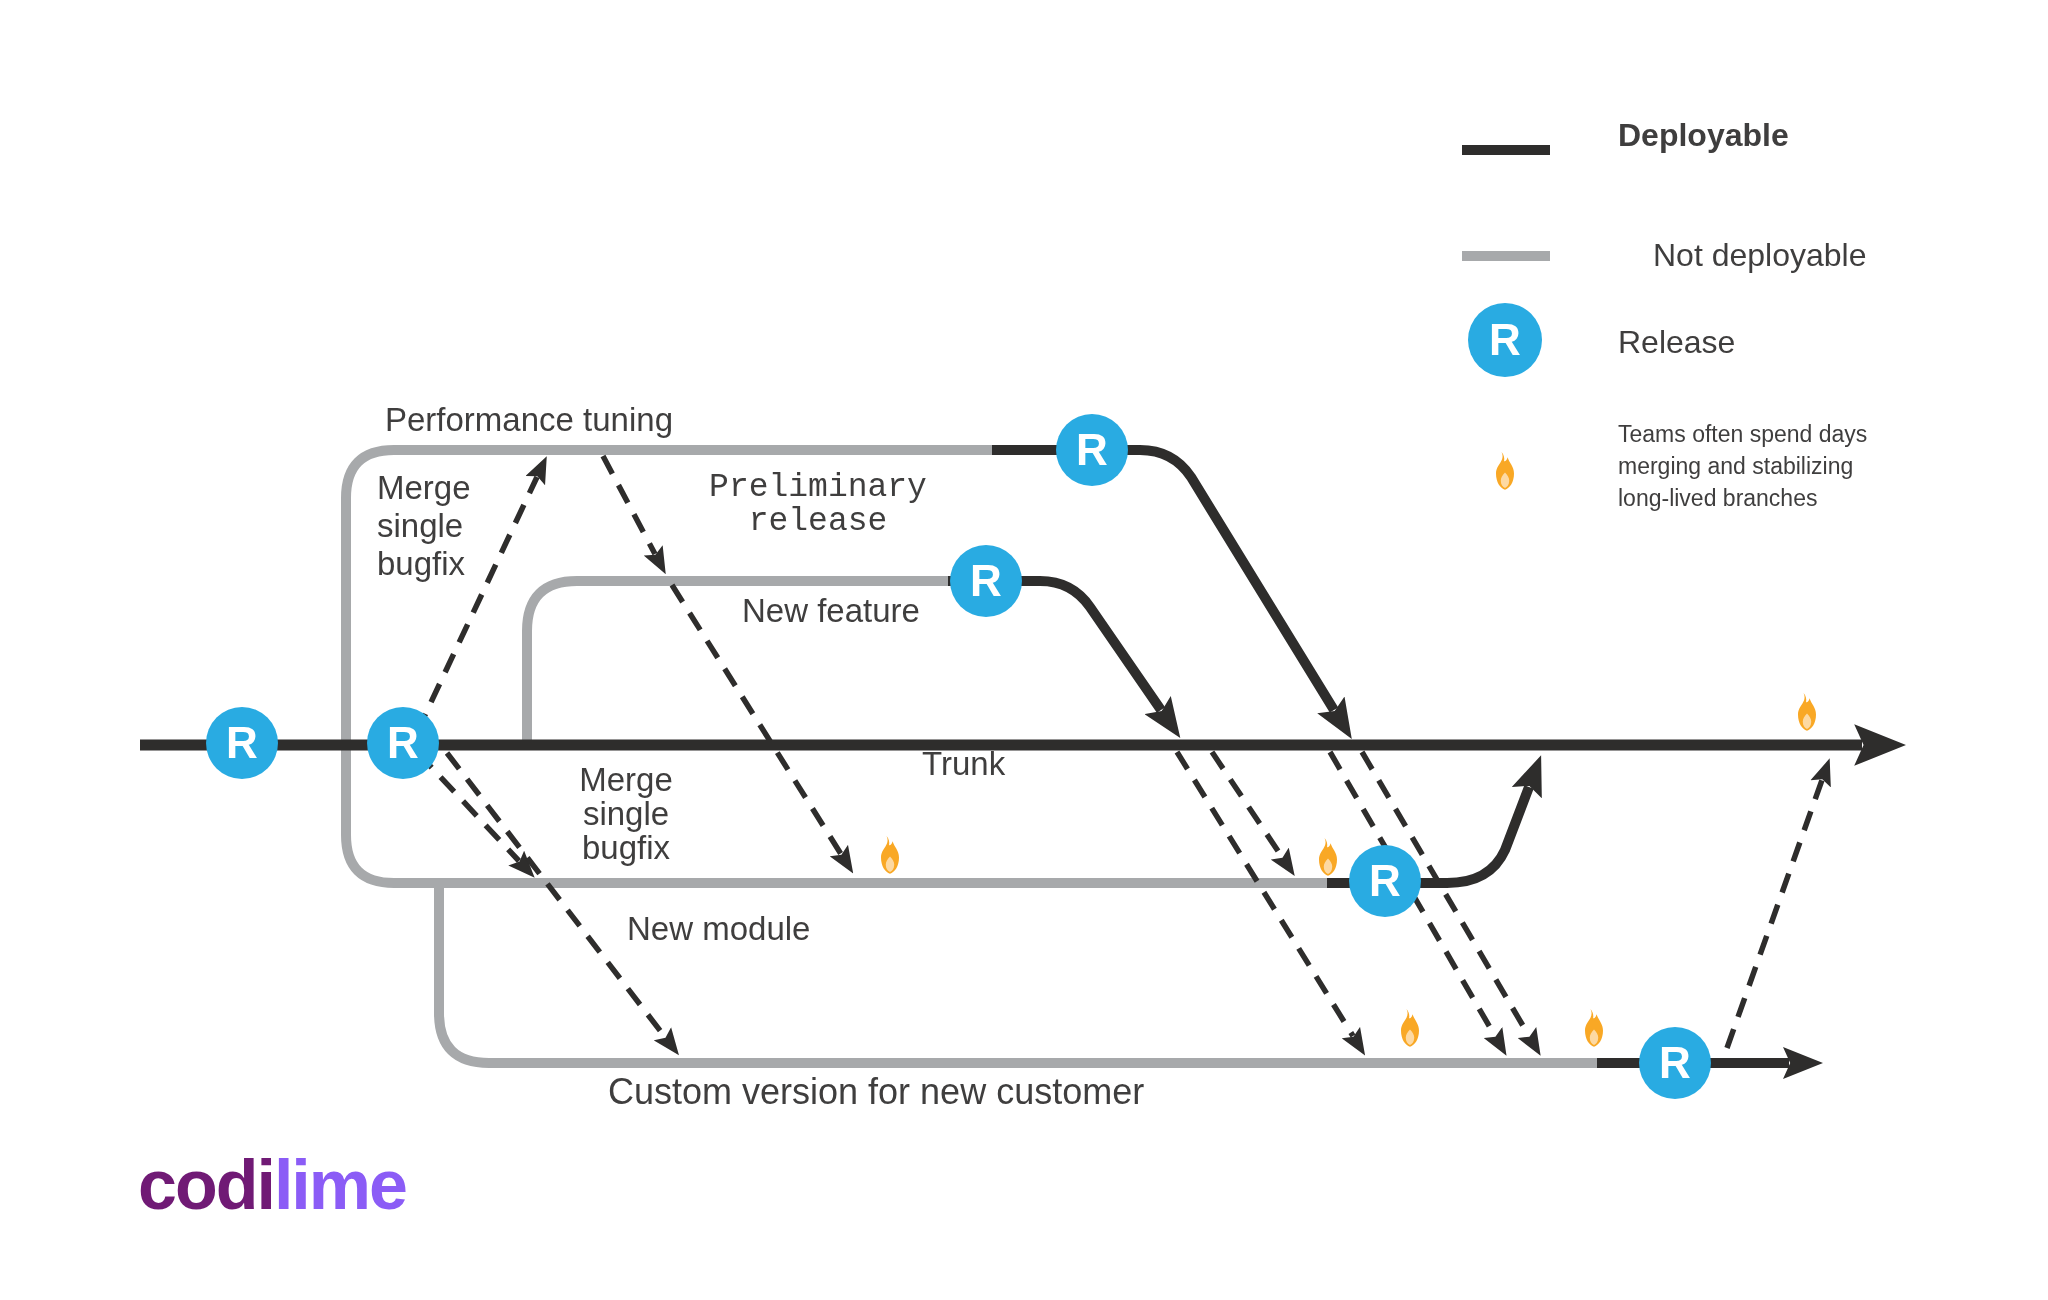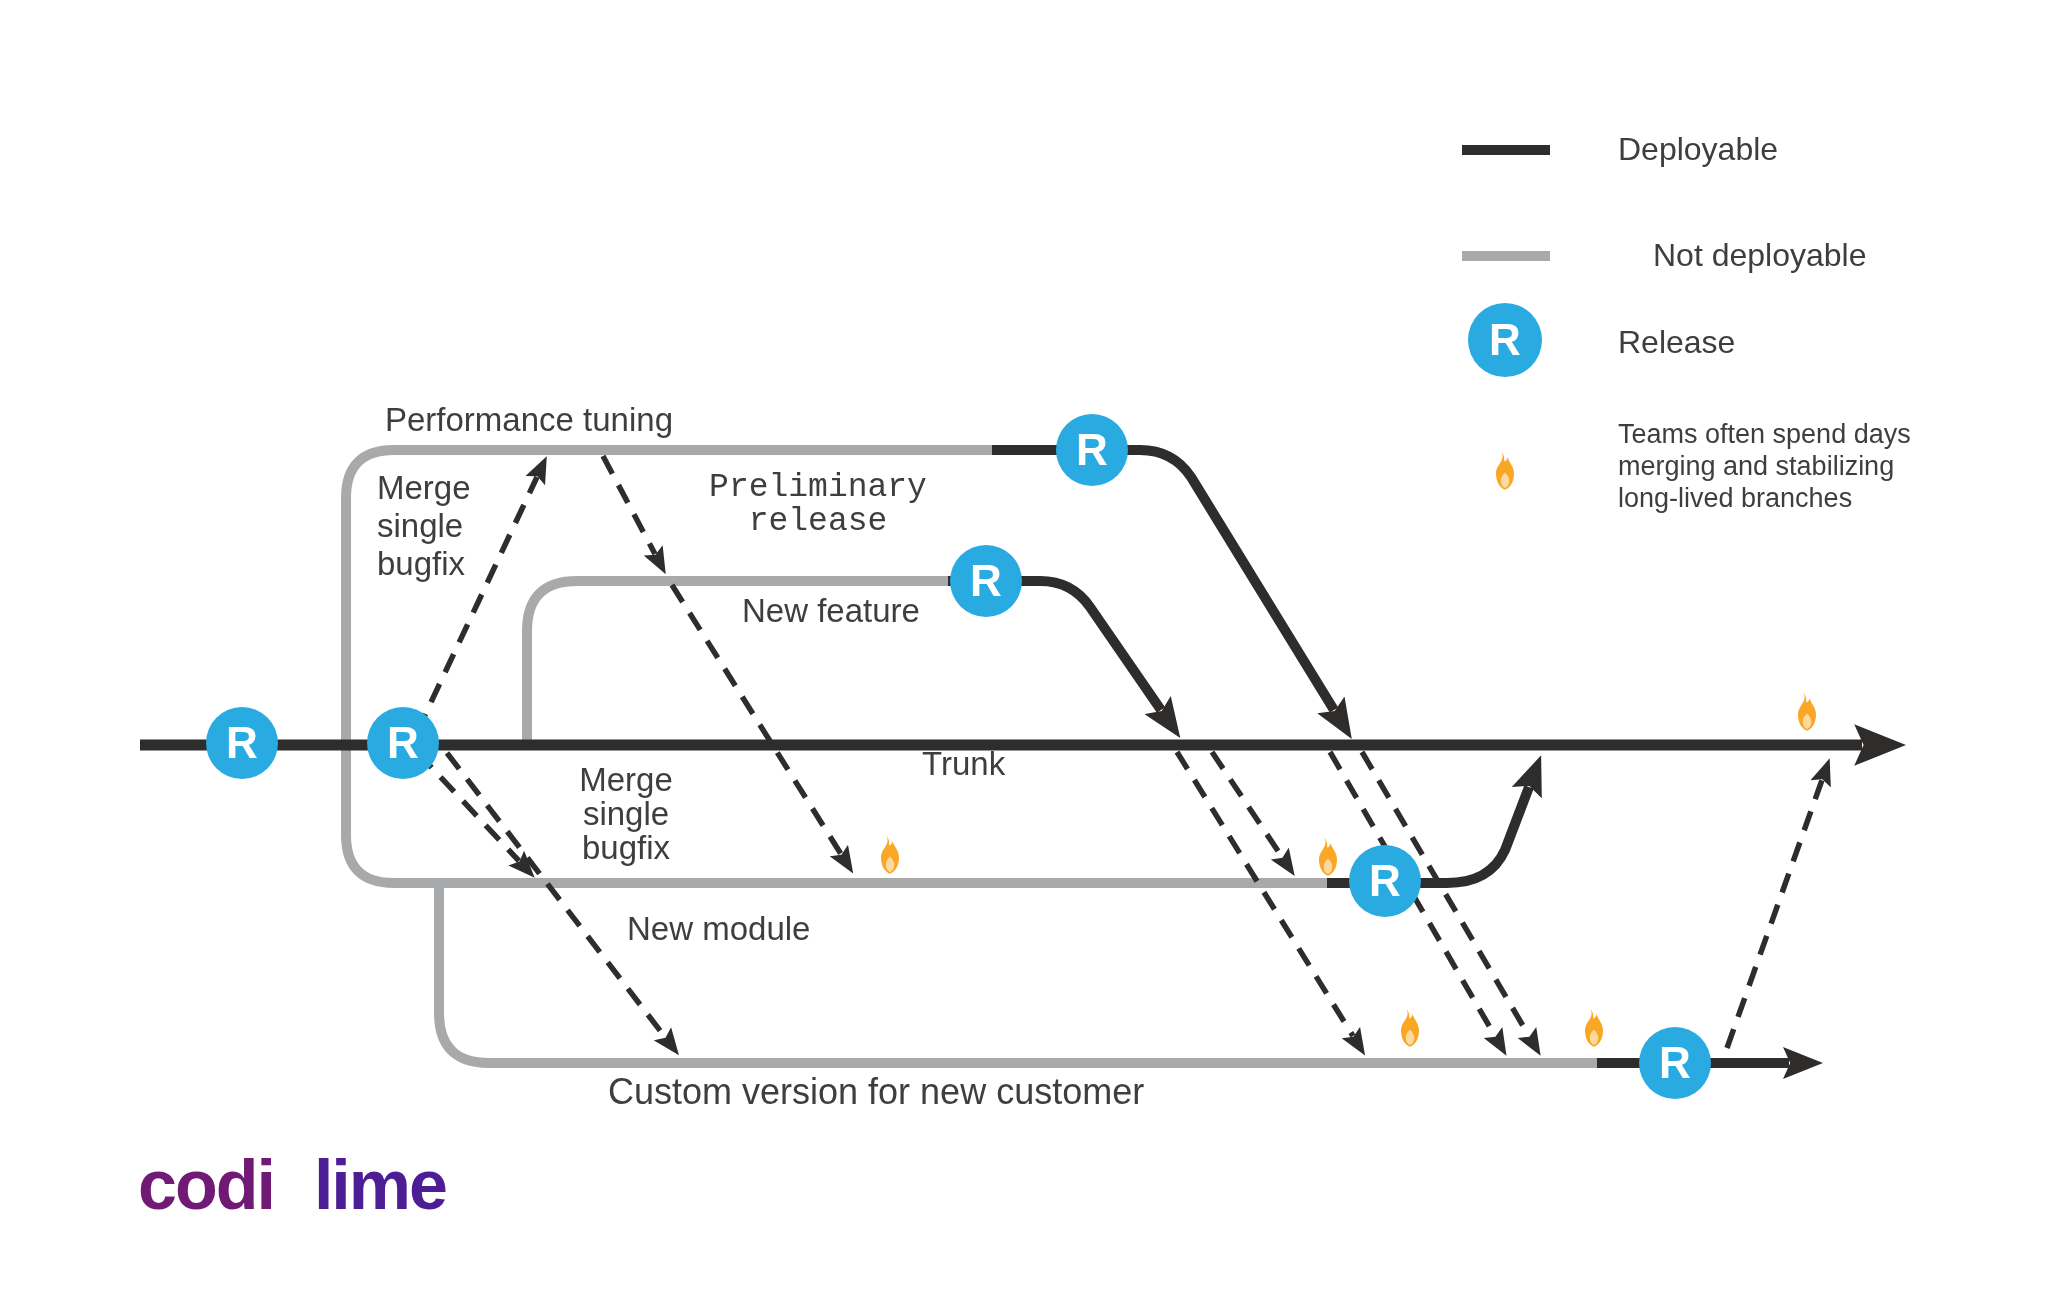--- a/index.html
+++ b/index.html
@@ -7,25 +7,25 @@
          font-family:"Liberation Sans", sans-serif;}
   .art{position:absolute;left:0;top:0;}
   .lbl{position:absolute;color:#3f3e3e;font-size:33px;line-height:1em;white-space:nowrap;}
   .lbl .ln{display:block;}
   .multi{line-height:38px;}
   .centered{transform:translateX(-50%);text-align:center;}
   .lbl-preliminary{line-height:34px;}
   .lbl-merge-lower{line-height:34px;}
   .lbl-custom{font-size:36px;}
   .legend-lbl{position:absolute;left:1618px;color:#3f3e3e;font-size:32px;line-height:1em;white-space:nowrap;}
-  .legend-note{position:absolute;left:1618px;color:#3f3e3e;font-size:27px;line-height:32px;}
+  .legend-note{position:absolute;left:1618px;color:#3f3e3e;font-size:23px;line-height:32px;}
   .logo{position:absolute;left:138px;top:1150px;font-size:70px;font-weight:bold;
         letter-spacing:-2px;line-height:1em;}
   .logo .dark{color:#701a75;}
-  .logo .green{color:#4c1d95;margin-left:40px;}
+  .logo .green{color:#8b5cf6;}
 </style>
 </head>
 <body>
 
 <div class="stage">
 
   <svg class="art" width="2048" height="1300" viewBox="0 0 2048 1300">
     <defs>
       <marker id="ah-big" viewBox="0 0 10 8" refX="1.5" refY="4" markerWidth="40" markerHeight="32" orient="auto" markerUnits="userSpaceOnUse">
         <path d="M0 0 L10 4 L0 8 L1.8 4 Z" fill="#2e2d2c"></path>
@@ -136,21 +136,21 @@
   <div class="lbl lbl-merge-lower centered" style="left:626px;top:763px;">
     <span class="ln">Merge</span>
     <span class="ln">single</span>
     <span class="ln">bugfix</span>
   </div>
 
   <div class="lbl" style="left:627px;top:912px;">New module</div>
 
   <div class="lbl lbl-custom" style="left:608px;top:1074px;">Custom version for new customer</div>
 
-  <div class="legend-lbl" style="top:133px;">Deployable</div>
+  <div class="legend-lbl" style="top:119px;font-weight:bold;">Deployable</div>
   <div class="legend-lbl" style="top:239px;margin-left:35px;">Not deployable</div>
   <div class="legend-lbl" style="top:326px;">Release</div>
   <div class="legend-note" style="top:418px;">
     <span class="ln" style="display:block;">Teams often spend days</span>
     <span class="ln" style="display:block;">merging and stabilizing</span>
     <span class="ln" style="display:block;">long-lived branches</span>
   </div>
 
   <div class="logo"><span class="dark">codi</span><span class="green">lime</span></div>
 

